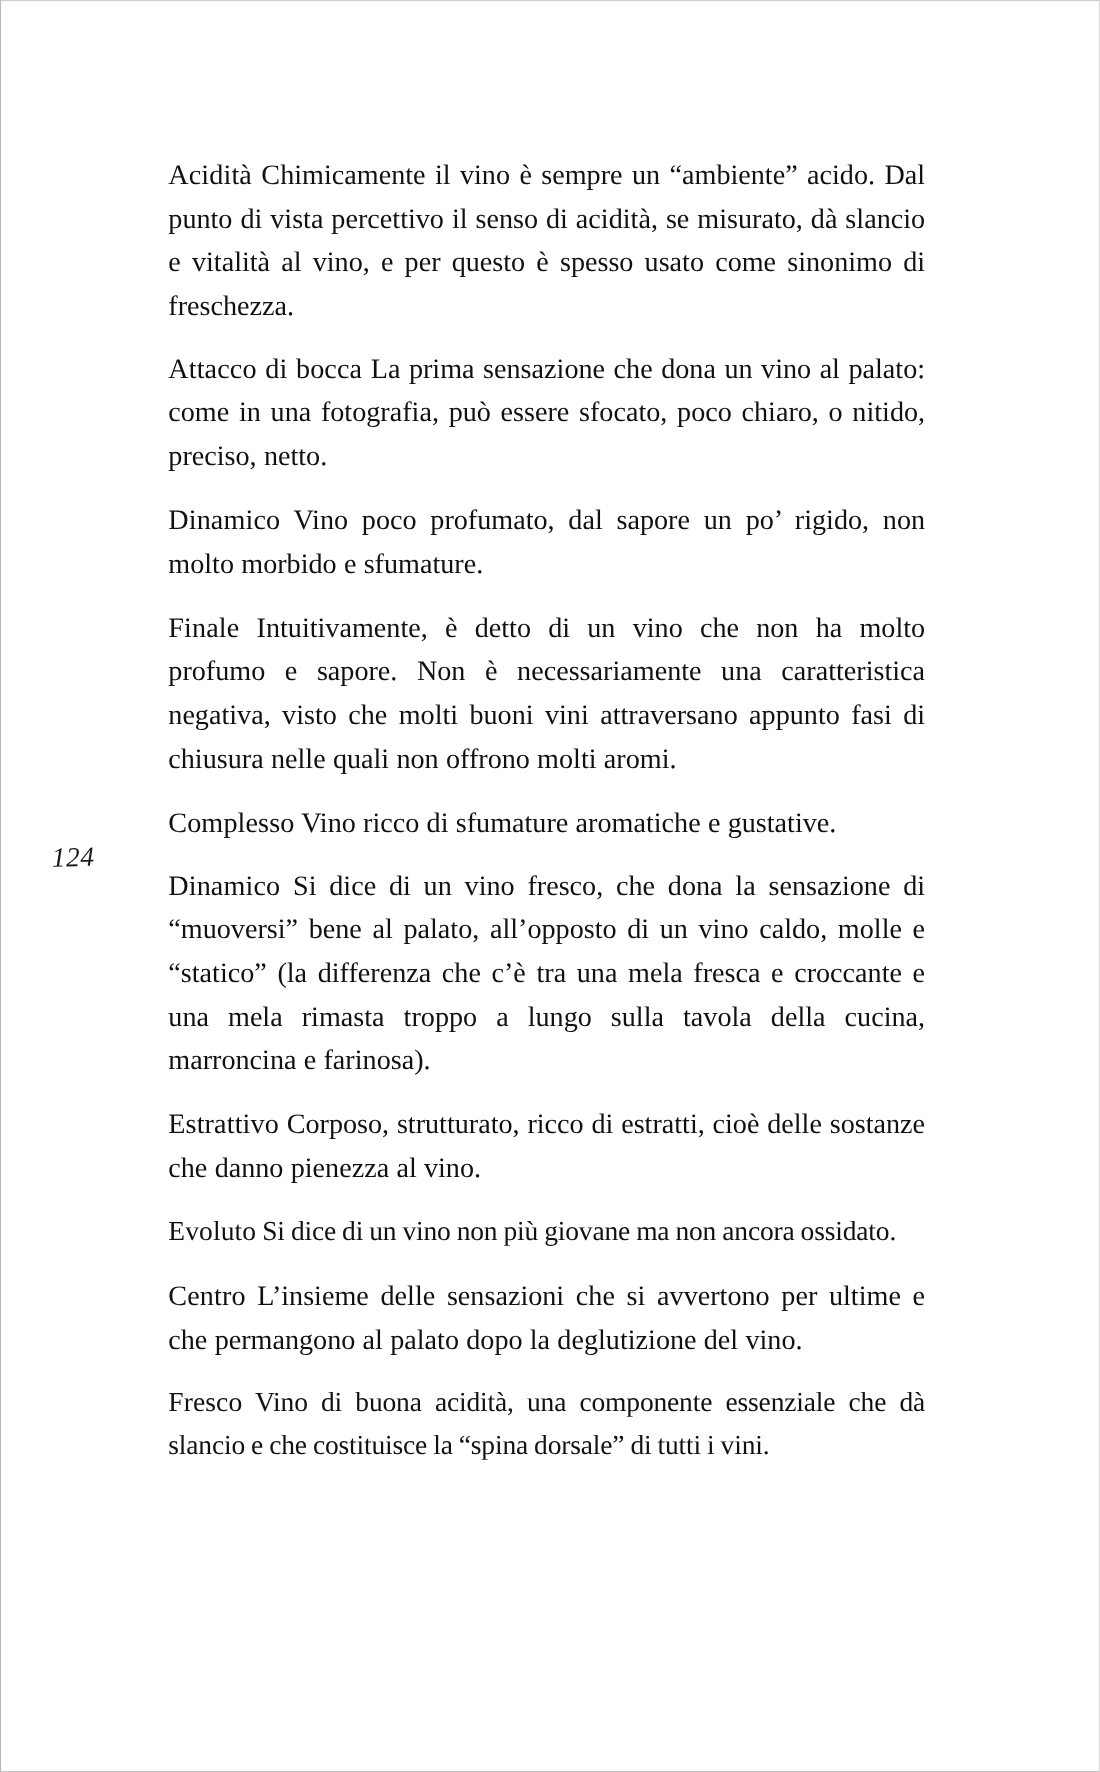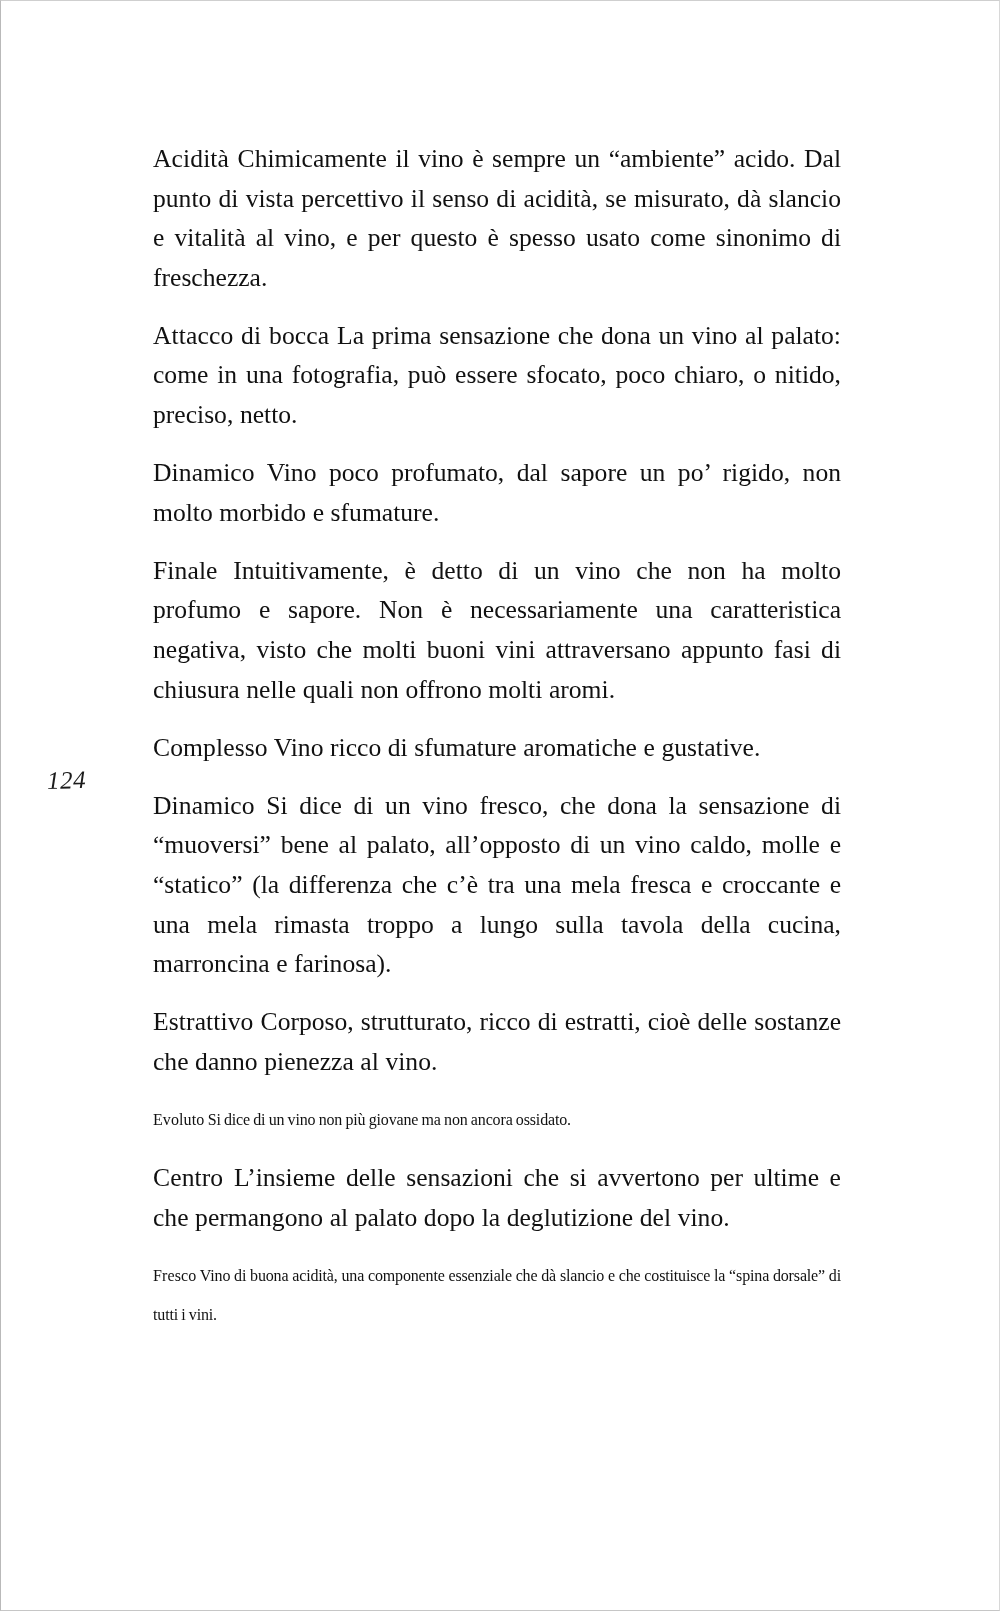--- a/index.html
+++ b/index.html
@@ -59,21 +59,21 @@
     word-spacing: 0.2px;
   }
   .entry:last-child {
     margin-bottom: 0;
   }
   .entry .term {
     font-weight: normal;
     letter-spacing: 0.1px;
   }
   .entry.tight {
-    font-size: 16px;
+    font-size: 25px;
     word-spacing: -0.6px;
     letter-spacing: -0.15px;
   }
 </style>
 </head>
 <body>
 
 <div class="page">
 
   <div class="folio">124</div>

